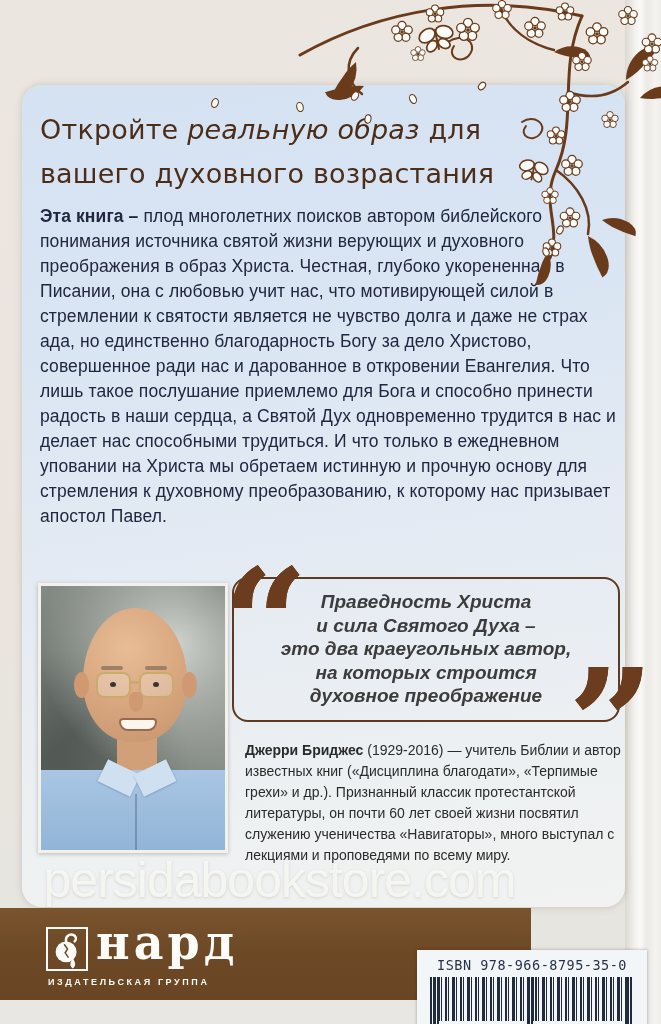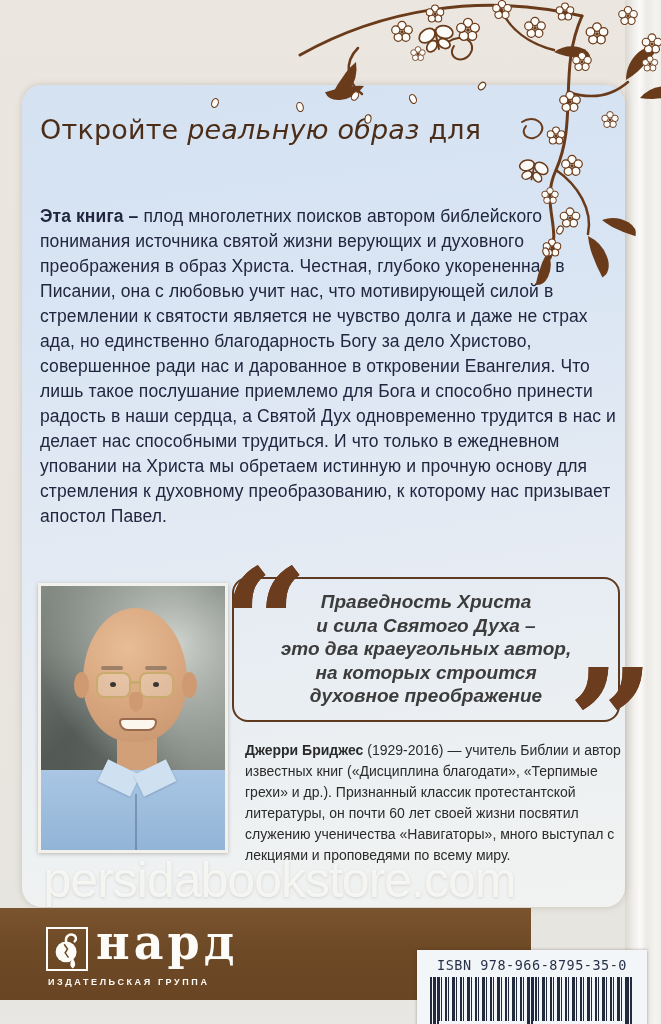--- a/index.html
+++ b/index.html
@@ -200,21 +200,21 @@
       <ellipse cx="263" cy="99" rx="3.2" ry="4.6" transform="rotate(-25 263 99)"></ellipse>
       <ellipse cx="218" cy="119" rx="3" ry="4.2" transform="rotate(10 218 119)"></ellipse>
       <ellipse cx="332" cy="86" rx="3" ry="4.2" transform="rotate(40 332 86)"></ellipse>
       <ellipse cx="396" cy="252" rx="3" ry="4.2" transform="rotate(-20 396 252)"></ellipse>
       <ellipse cx="410" cy="230" rx="3" ry="4.2" transform="rotate(25 410 230)"></ellipse>
     </g>
     <use href="#bf" transform="translate(287,40) rotate(-12) scale(1.25)"></use>
     <use href="#bf" transform="translate(383,172) rotate(12) scale(1.05)"></use>
   </svg>
 
-  <h1 class="heading"><span><span>Откройте </span><em>реальную образ</em><span> для</span></span><br></h1>
+  <h1 class="heading"><span><span>Откройте </span><em>реальную образ</em><span> для</span></span><br><span>вашего духовного возрастания</span></h1>
 
   <p class="desc"><strong>Эта книга – </strong><span>плод многолетних поисков автором библейского понимания источника святой жизни верующих и духовного преображения в образ Христа. Честная, глубоко укорененная в Писании, она с любовью учит нас, что мотивирующей силой в стремлении к святости является не чувство долга и даже не страх ада, но единственно благодарность Богу за дело Христово, совершенное ради нас и дарованное в откровении Евангелия. Что лишь такое послушание приемлемо для Бога и способно принести радость в наши сердца, а Святой Дух одновременно трудится в нас и делает нас способными трудиться. И что только в ежедневном уповании на Христа мы обретаем истинную и прочную основу для стремления к духовному преобразованию, к которому нас призывает апостол Павел.</span></p>
 
   <div class="photo">
     <div class="neck"></div>
     <div class="head"></div>
     <div class="ear l"></div>
     <div class="ear r"></div>
     <div class="brow l"></div>
     <div class="brow r"></div>

